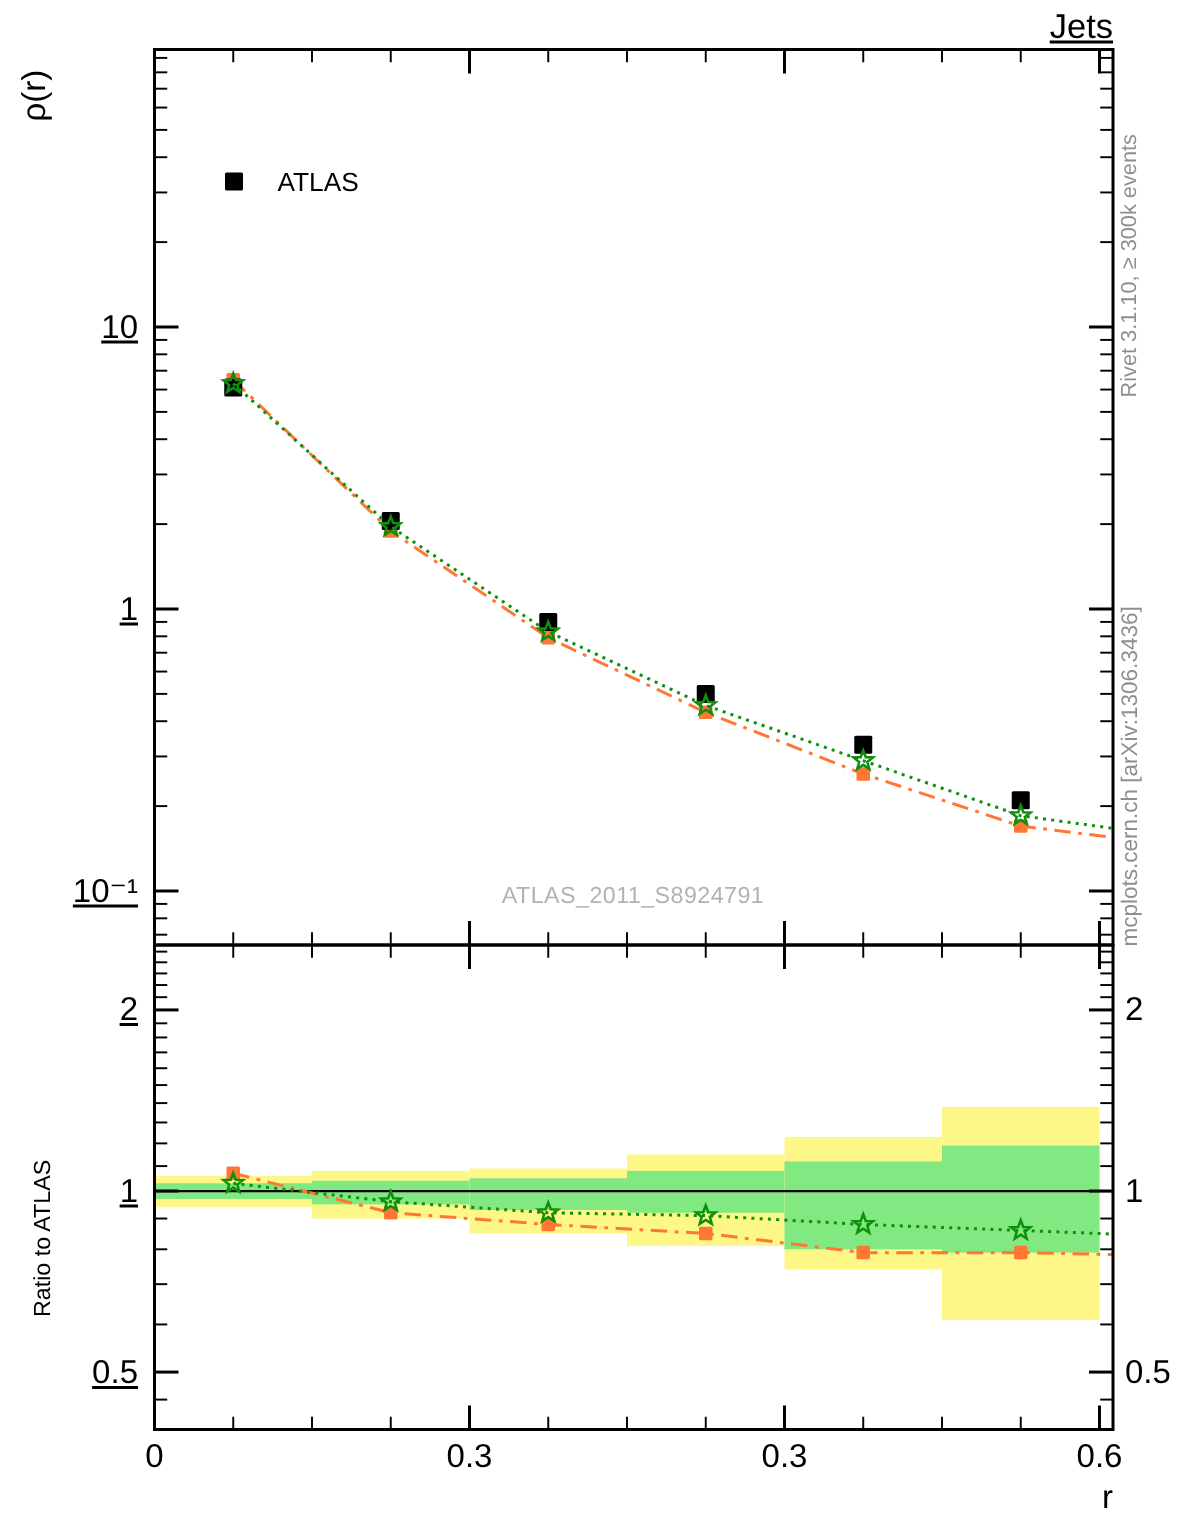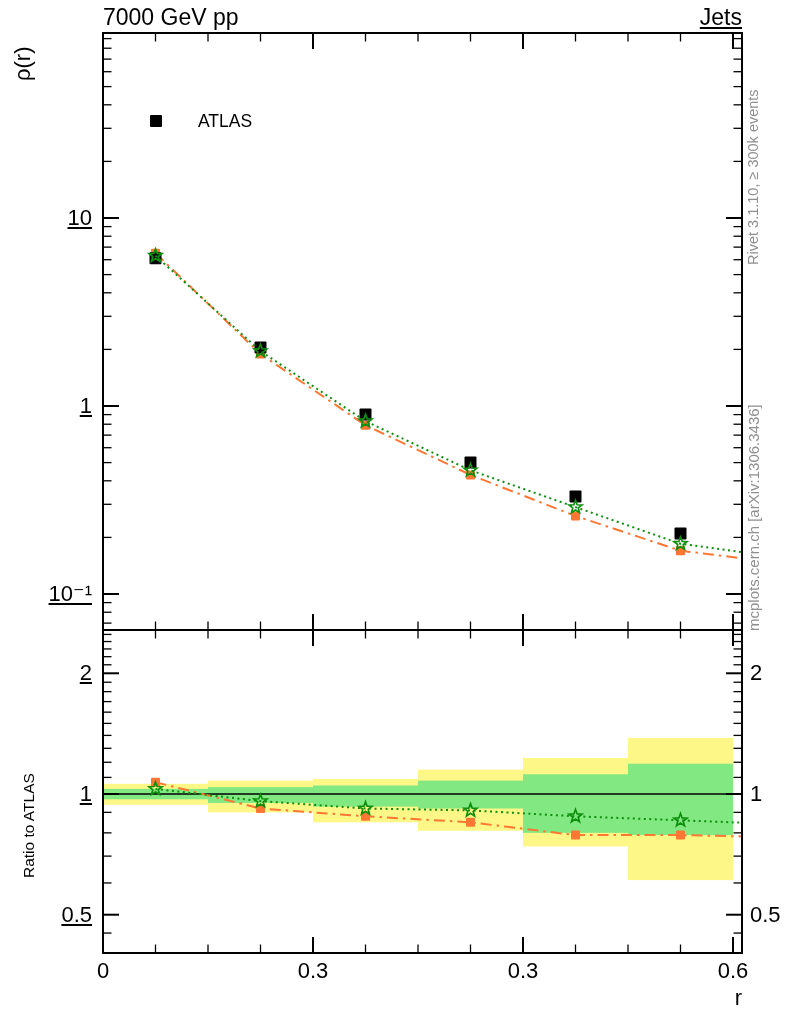--- a/index.html
+++ b/index.html
@@ -17,21 +17,21 @@
   .vtext{position:absolute;writing-mode:vertical-rl;transform:rotate(180deg);white-space:nowrap;}
   .ylabel-main{left:10px;top:31px;height:50px;width:30px;font-size:22px;}
   .ylabel-ratio{left:20px;top:752px;height:126px;width:22px;font-size:15.5px;}
   .vnote{color:#8f8f8f;}
   .vnote-top{left:745px;top:33px;height:232px;width:22px;font-size:14.5px;}
   .vnote-bottom{left:745px;top:335px;height:296px;width:22px;font-size:15px;}
   .watermark{position:absolute;left:272px;top:589px;width:300px;text-align:center;
              font-size:15.5px;letter-spacing:.3px;color:#b2b2b2;}
   .legend{position:absolute;left:127px;top:107px;}
   .legend-row{display:flex;align-items:center;height:28px;}
-  .legend-label{margin-left:13px;font-size:17.5px;white-space:nowrap;}
+  .legend-label{font-size:17.5px;white-space:nowrap;}
 </style>
 </head>
 <body>
 
 <div class="figure">
 
   <svg id="plot-svg" width="786" height="1024">
       <defs>
         <clipPath id="clipMain">
           <rect x="103" y="33" width="639" height="597"></rect>
@@ -254,30 +254,30 @@
         <line x1="742" y1="856.115685954283" x2="733.5" y2="856.115685954283" stroke="#000" stroke-width="1.3"></line>
         <line x1="103" y1="882.9613485961589" x2="111.5" y2="882.9613485961589" stroke="#000" stroke-width="1.3"></line>
         <line x1="742" y1="882.9613485961589" x2="733.5" y2="882.9613485961589" stroke="#000" stroke-width="1.3"></line>
         <line x1="103" y1="933.0617819760872" x2="111.5" y2="933.0617819760872" stroke="#000" stroke-width="1.3"></line>
         <line x1="742" y1="933.0617819760872" x2="733.5" y2="933.0617819760872" stroke="#000" stroke-width="1.3"></line>
       </g>
       <rect x="103" y="33" width="639" height="597" fill="none" stroke="#000" stroke-width="2"></rect>
       <rect x="103" y="630" width="639" height="323" fill="none" stroke="#000" stroke-width="2"></rect>
     </svg>
 
-  <div class="title title-left">7000 GeV pp</div>
   <div class="title title-right">Jets</div>
 
   <div class="vtext ylabel-main">ρ(r)</div>
   <div class="vtext ylabel-ratio">Ratio to ATLAS</div>
   <div class="x-unit">r</div>
 
   <div class="vtext vnote vnote-top">Rivet 3.1.10, ≥ 300k events</div>
   <div class="vtext vnote vnote-bottom">mcplots.cern.ch [arXiv:1306.3436]</div>
 
+  <div class="watermark">ATLAS_2011_S8924791</div>
 
   <div class="tick-label yl" style="top:205px">10</div>
   <div class="tick-label yl" style="top:393px">1</div>
   <div class="tick-label yl" style="top:581px">10⁻¹</div>
 
   <div class="tick-label yl" style="top:660px">2</div>
   <div class="tick-label yl" style="top:781px">1</div>
   <div class="tick-label yl" style="top:902px">0.5</div>
   <div class="tick-label yr" style="top:660px">2</div>
   <div class="tick-label yr" style="top:781px">1</div>

